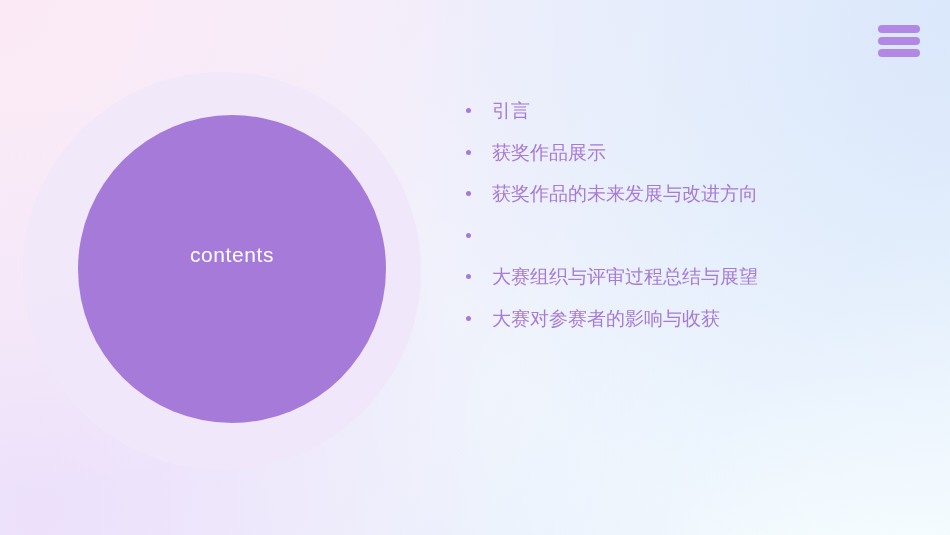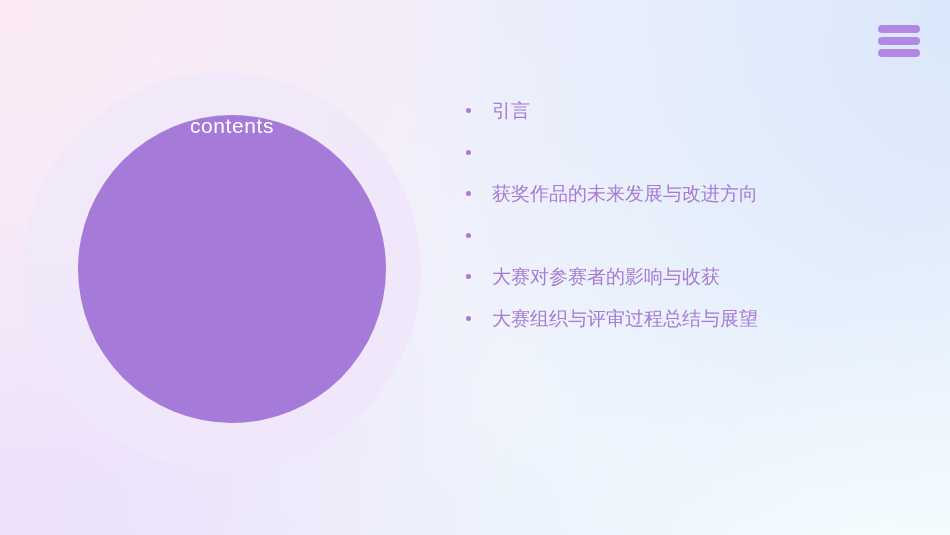--- a/index.html
+++ b/index.html
@@ -63,20 +63,21 @@
     position: absolute;
     left: 78px;
     top: 115px;
     width: 308px;
     height: 308px;
     border-radius: 50%;
     background: #a67ad9;
     display: flex;
     flex-direction: column;
     align-items: center;
+    justify-content: center;
   }
   .circle-eyebrow {
     color: #ffffff;
     font-size: 21px;
     letter-spacing: 0.6px;
     line-height: 1;
     margin-bottom: 30px;
     font-weight: 400;
   }
   .circle-title {
@@ -130,31 +131,32 @@
     <span class="bar"></span>
   </div>
 
   <div class="toc">
     <div class="toc-item">
       <span class="toc-bullet"></span>
       <span>引言</span>
     </div>
     <div class="toc-item">
       <span class="toc-bullet"></span>
+      <span>获奖作品展示</span>
     </div>
     <div class="toc-item">
       <span class="toc-bullet"></span>
       <span>获奖作品的未来发展与改进方向</span>
     </div>
     <div class="toc-item">
       <span class="toc-bullet"></span>
     </div>
     <div class="toc-item">
       <span class="toc-bullet"></span>
-      <span>大赛对参赛者的影响与收获</span>
+      <span>大赛组织与评审过程总结与展望</span>
     </div>
     <div class="toc-item">
       <span class="toc-bullet"></span>
-      <span>大赛组织与评审过程总结与展望</span>
+      <span>大赛对参赛者的影响与收获</span>
     </div>
   </div>
 
 </div>
 
 </body></html>

